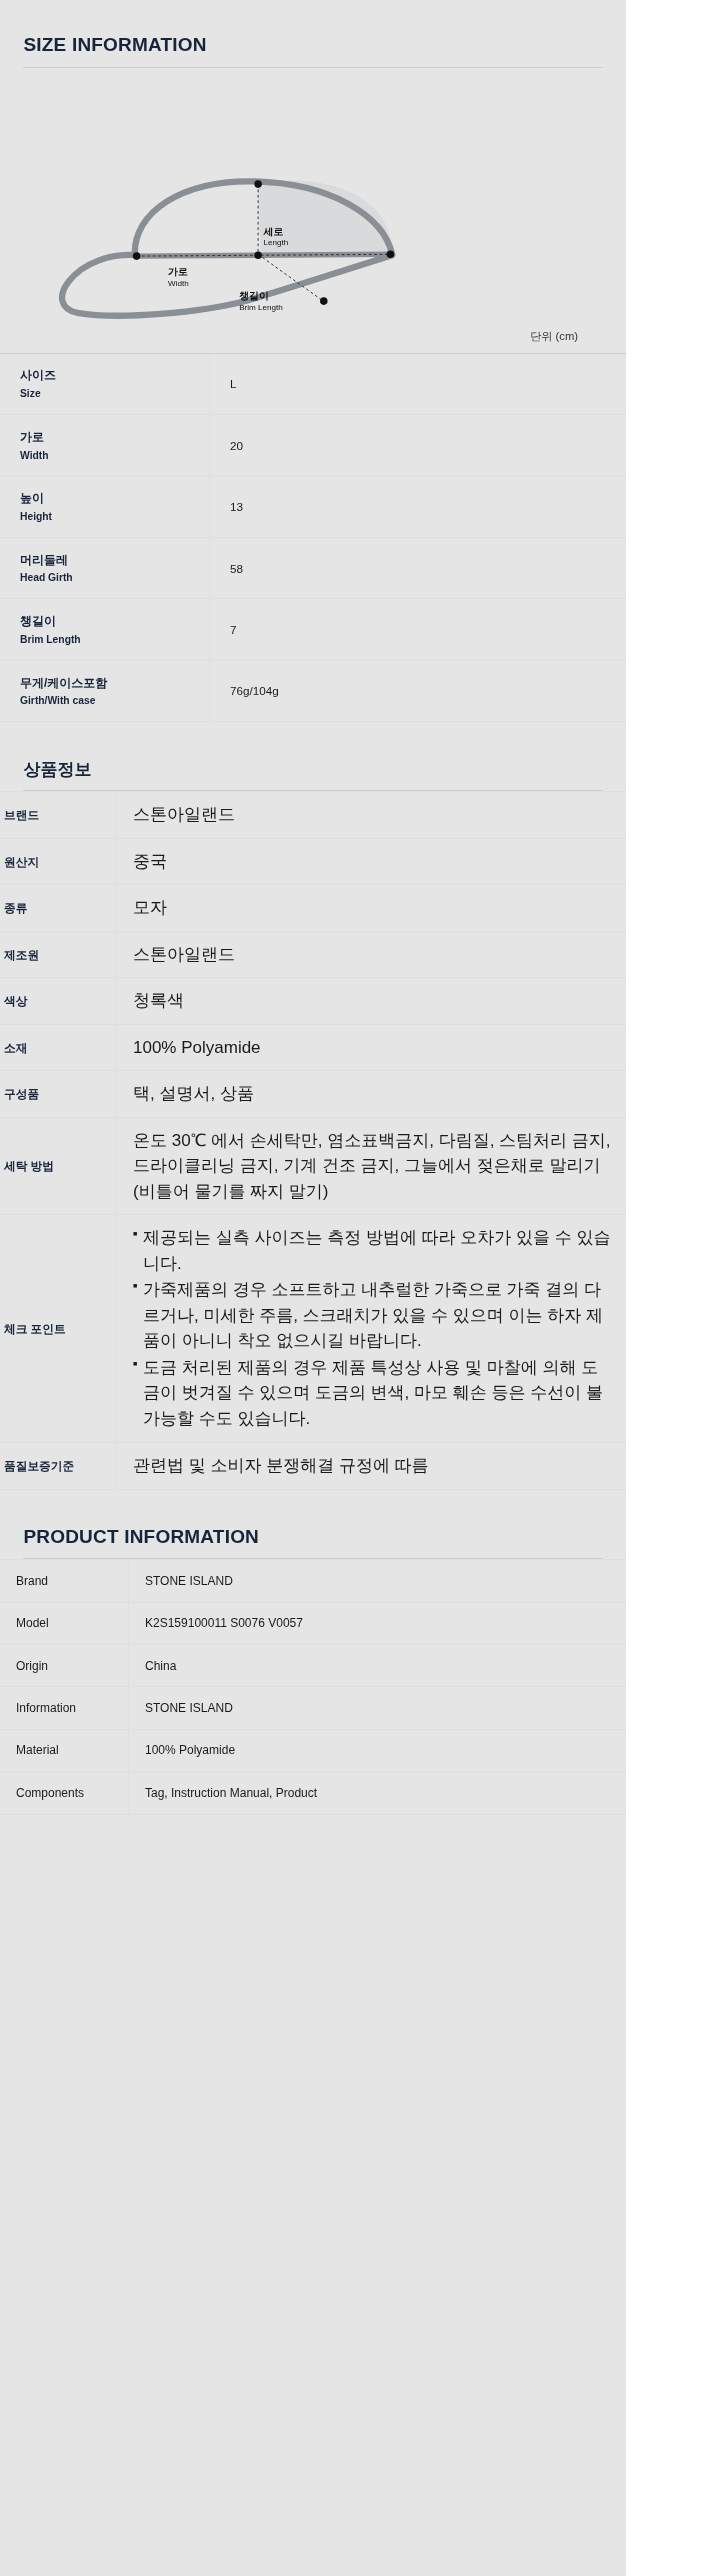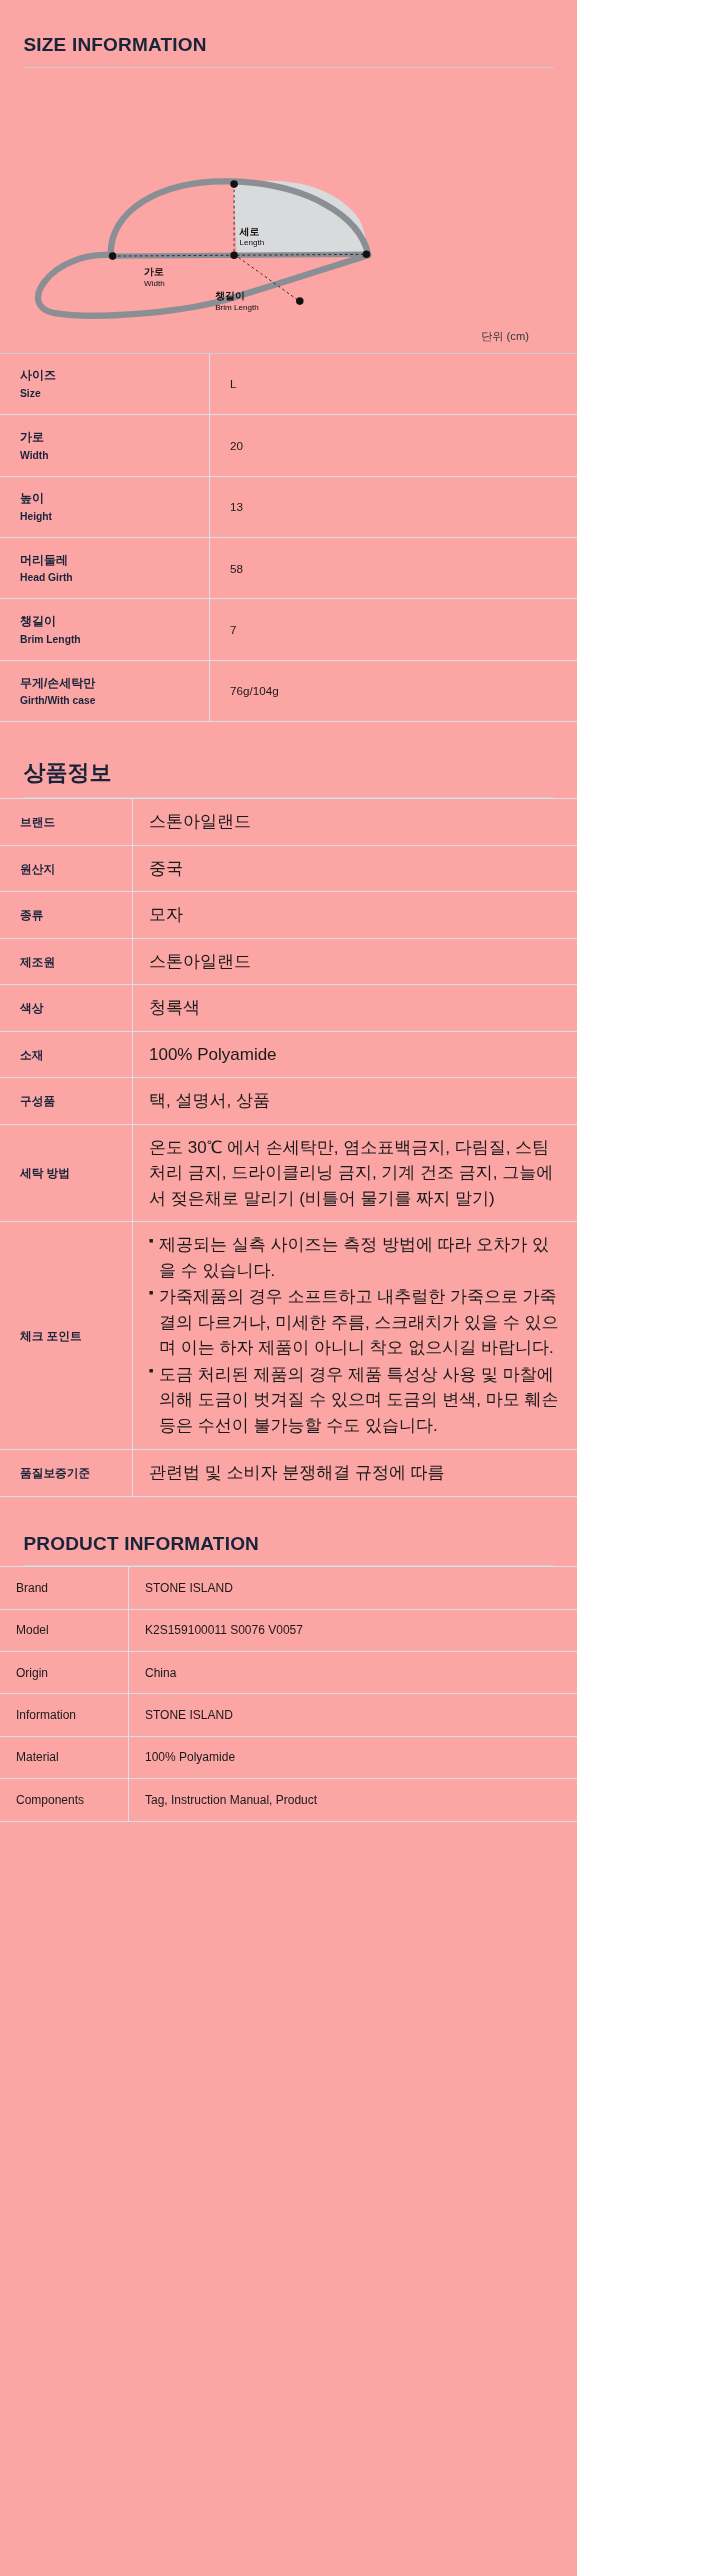--- a/index.html
+++ b/index.html
@@ -7,46 +7,46 @@
     padding: 0;
     background: #ffffff;
   }
   body {
     width: 709px;
     font-family: "Liberation Sans", sans-serif;
     color: #1a1a1a;
     -webkit-font-smoothing: antialiased;
   }
   .page {
-    width: 577px;
+    width: 626px;
     min-height: 2576px;
     box-sizing: border-box;
     padding: 0;
     position: relative;
-    background: #fca5a5;
+    background: #e5e5e5;
   }
   .pad {
     padding-left: 23.4px;
     padding-right: 23.4px;
   }
 
   
   .section-title {
     font-size: 19px;
     font-weight: bold;
     letter-spacing: 0.2px;
     color: #17243a;
     padding-bottom: 10.8px;
   }
   .title-rule {
     border-bottom: 0.9px solid #c9cdd4;
     margin: 0 23.4px;
   }
   .section-title-ko {
-    font-size: 22px;
+    font-size: 17px;
     font-weight: bold;
     color: #17243a;
     padding-bottom: 9px;
   }
 
   
   .diagram-wrap {
     position: relative;
     height: 261px;
   }
@@ -95,21 +95,21 @@
     padding: 12.6px 0 12.6px 20px;
     color: #1a1a1a;
     font-size: 11.7px;
     border-left: 0.9px solid #dcdfe4;
   }
   .size-tbl tr:first-child td { border-top: 0.9px solid #c9cdd4; }
 
   
   .ko-tbl td.k {
     width: 112px;
-    padding: 10px 0 10px 20px;
+    padding: 10px 0 10px 4px;
     font-weight: bold;
     color: #17243a;
     font-size: 11.7px;
   }
   .ko-tbl td.v {
     padding: 10px 14.4px 10px 16px;
     border-left: 0.9px solid #dcdfe4;
     color: #1a1a1a;
     font-size: 17px;
   }
@@ -231,21 +231,21 @@
       </tr>
       <tr>
         <td class="k">
           <span>챙길이</span>
           <span class="sub">Brim Length</span>
         </td>
         <td class="v">7</td>
       </tr>
       <tr>
         <td class="k">
-          <span>무게/손세탁만</span>
+          <span>무게/케이스포함</span>
           <span class="sub">Girth/With case</span>
         </td>
         <td class="v">76g/104g</td>
       </tr>
     </tbody>
   </table>
 
   <div class="spacer-40"></div>
 
   <div class="pad">

